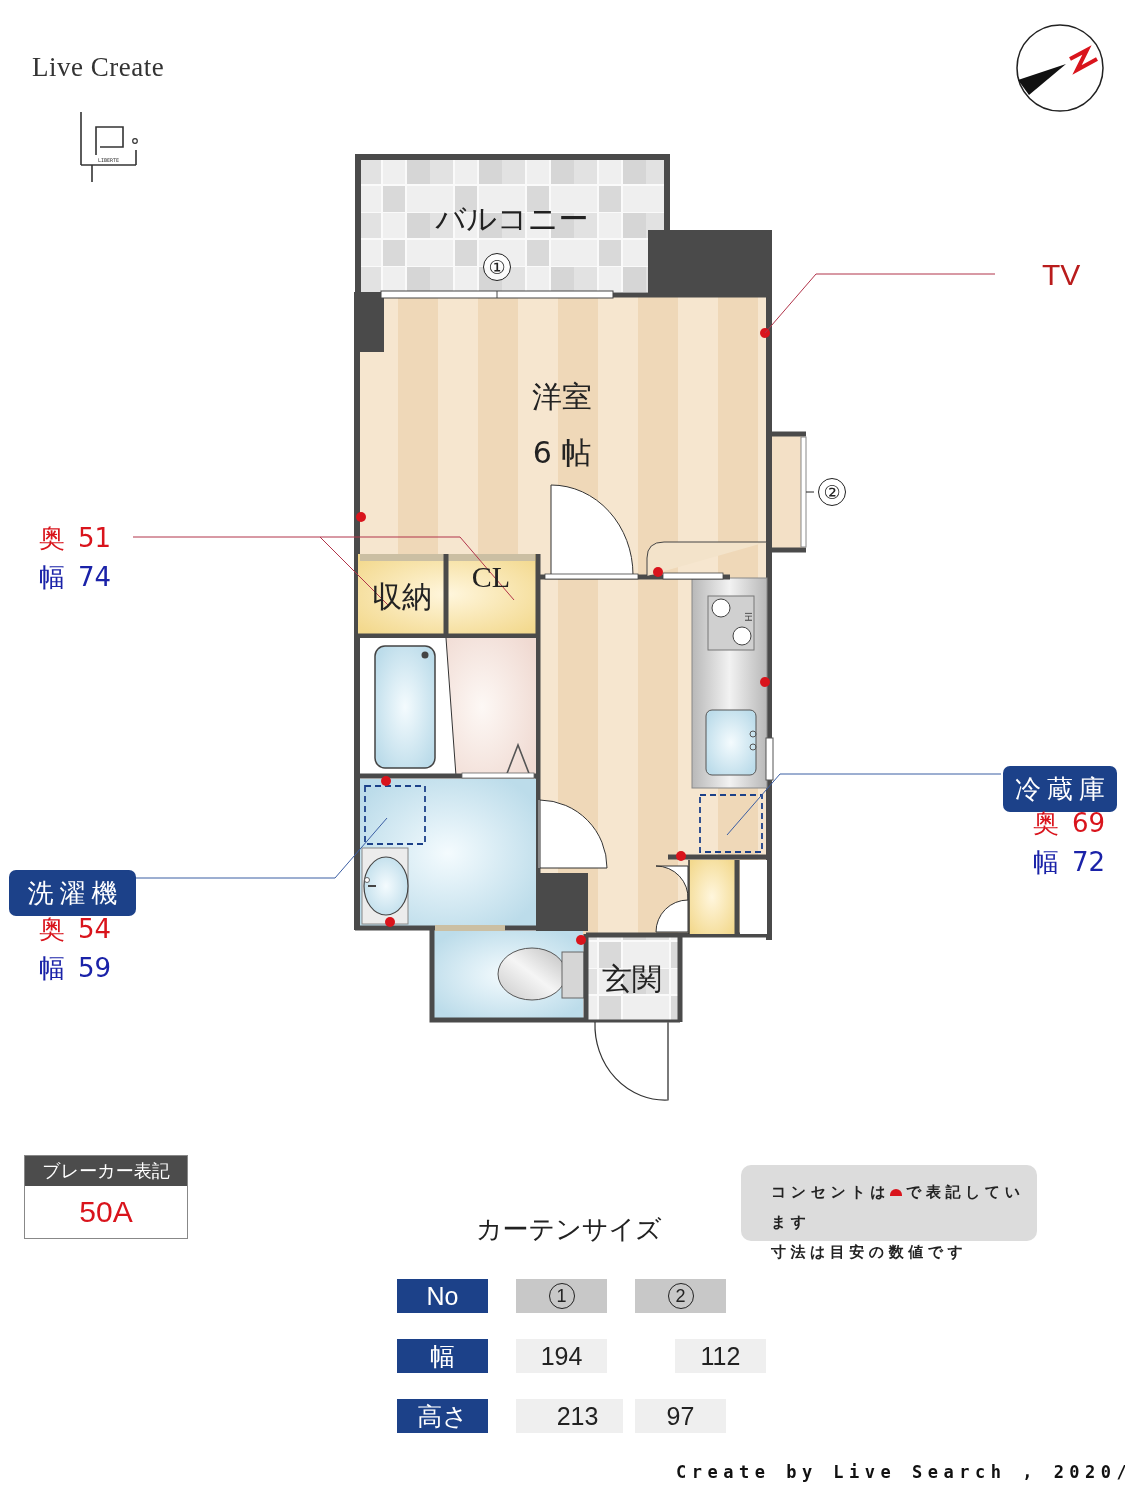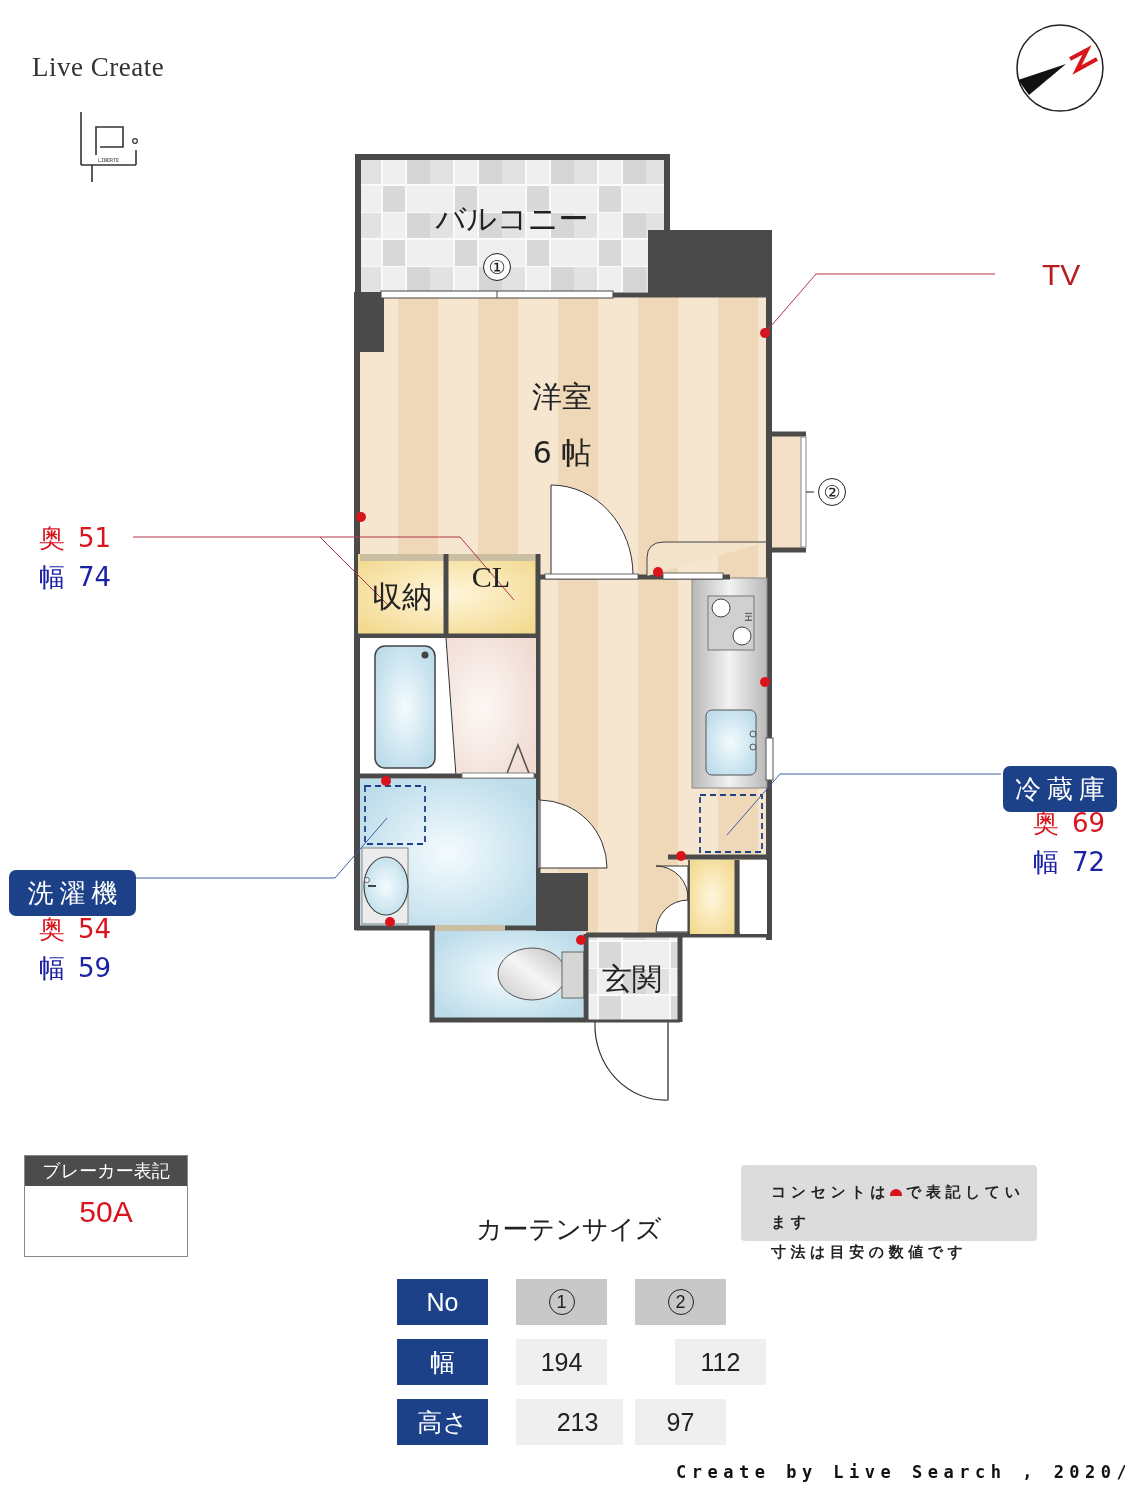--- a/index.html
+++ b/index.html
@@ -34,38 +34,38 @@
 
     .tag {
       background: #1c4189; color: #fff; border-radius: 7px;
       font-size: 26px; letter-spacing: 6px; padding: 0 10px 0 16px;
       height: 46px; display: flex; align-items: center; justify-content: center;
       box-sizing: border-box; white-space: nowrap; margin-top: 15px;
     }
 
     .tv-label { left: 1042px; top: 258px; font-size: 30px; color: #b91c1c; font-family: "Liberation Sans", sans-serif; text-align: right; }
 
-    .breaker { left: 24px; top: 1155px; width: 164px; height: 102px; border: 1.5px solid #888; box-sizing: border-box; }
+    .breaker { left: 24px; top: 1155px; width: 164px; height: 84px; border: 1.5px solid #888; box-sizing: border-box; }
     .breaker .hd { height: 30px; background: #4c4c4c; color: #fff; font-size: 18px; display: flex; align-items: center; justify-content: center; }
     .breaker .val { height: 52px; color: #d9141c; font-size: 30px; display: flex; align-items: center; justify-content: center; font-family: "Liberation Sans", sans-serif; }
 
     .note {
       left: 741px; top: 1165px; width: 296px; height: 76px; background: #dcdcdc;
-      border-radius: 4px; box-sizing: border-box; padding: 12px 0 0 30px;
+      border-radius: 10px; box-sizing: border-box; padding: 12px 0 0 30px;
       font-size: 15px; letter-spacing: 4.5px; color: #222; line-height: 30px; font-weight: bold;
     }
     .note .dot {
       display: inline-block; width: 12px; height: 7px; background: #d9141c;
       border-radius: 7px 7px 0 0; margin: 0 4px 0 0; vertical-align: middle;
     }
 
     .curtain-title { left: 476px; top: 1212px; font-size: 26px; color: #222; white-space: nowrap; }
     .ctable { left: 397px; top: 1279px; }
     .ctable .cell {
-      position: absolute; width: 91px; height: 46px; display: flex;
+      position: absolute; width: 91px; height: 34px; display: flex;
       align-items: center; justify-content: center; font-size: 25px;
       font-family: "Liberation Sans", sans-serif;
     }
     .ctable .hdr { background: #1c4189; color: #fff; }
     .ctable .numhdr { background: #c8c8c8; color: #222; }
     .ctable .val { background: #efefef; color: #222; }
     .ctable .cnum {
       width: 26px; height: 26px; border: 1.5px solid #222; border-radius: 50%;
       display: flex; align-items: center; justify-content: center; font-size: 18px; box-sizing: border-box;
     }

